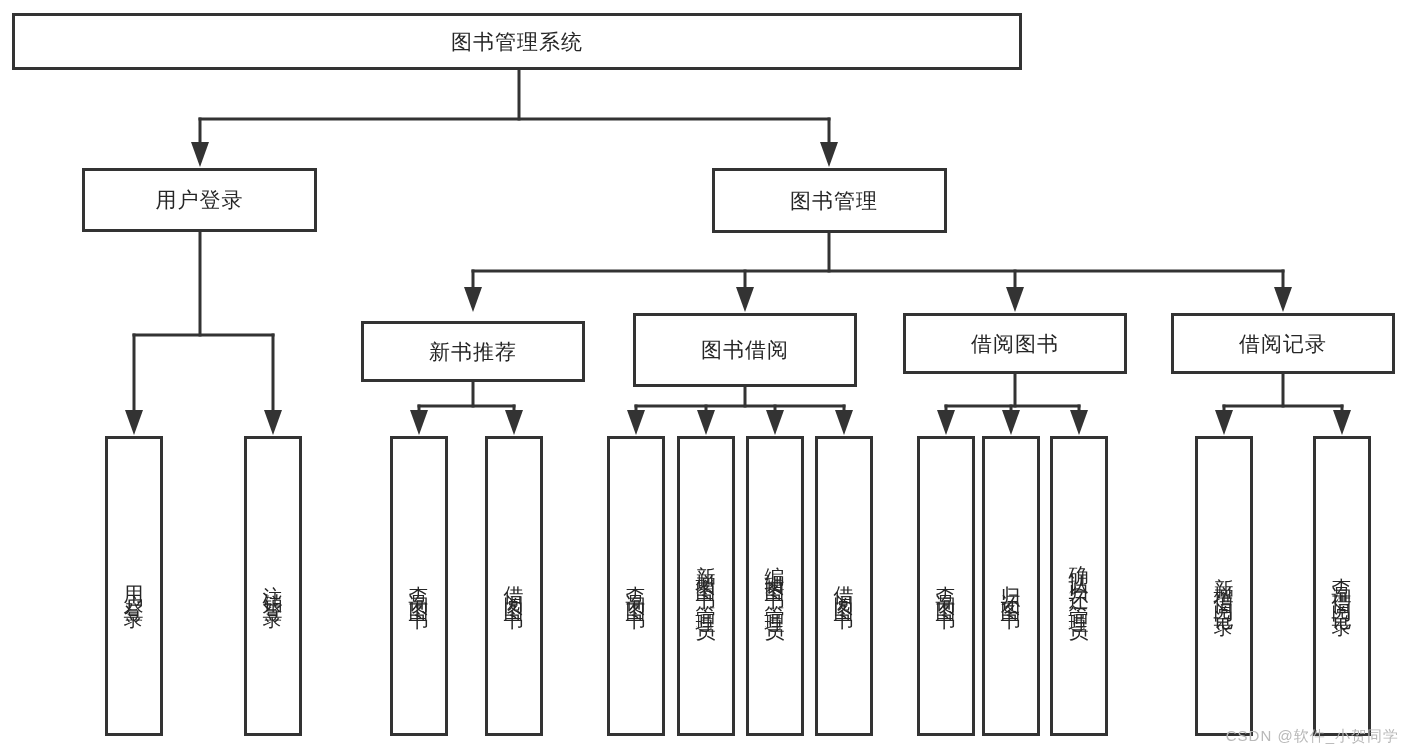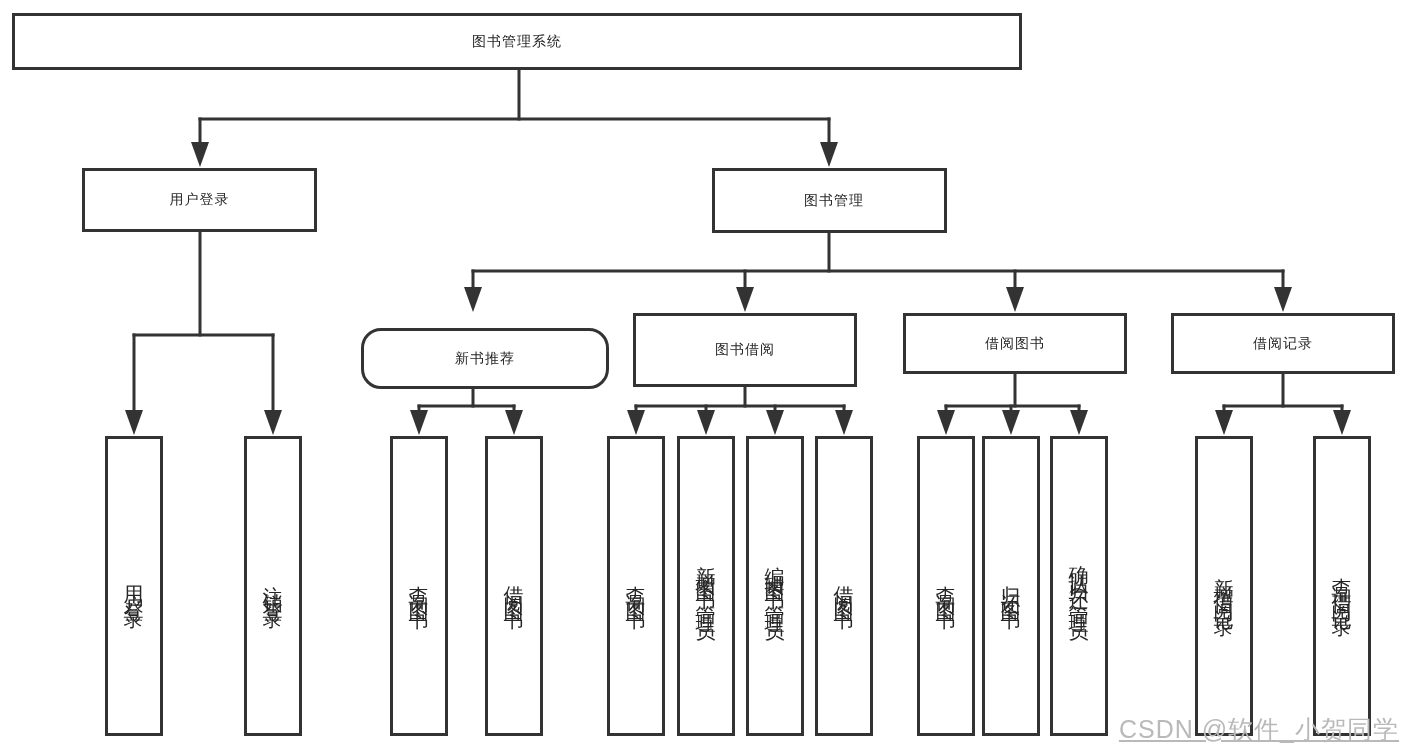--- a/index.html
+++ b/index.html
@@ -11,46 +11,45 @@
     color:#262626;
     overflow:hidden;
   }
   .connectors{position:absolute;left:0;top:0;z-index:1;}
   .node{
     position:absolute;
     box-sizing:border-box;
     border:3px solid #333333;
     background:#ffffff;
     display:flex;align-items:center;justify-content:center;
-    font-size:14px;
+    font-size:21px;
     letter-spacing:1px;
     z-index:2;
     white-space:nowrap;
   }
   .vnode{
     position:absolute;
     box-sizing:border-box;
     border:3px solid #333333;
     background:#ffffff;
     display:flex;align-items:center;justify-content:center;
     writing-mode:vertical-rl;
     text-orientation:mixed;
     font-size:20px;
     letter-spacing:8px;
     z-index:2;
     line-height:1;
   }
   .watermark{
     position:absolute;
     right:6px;bottom:1px;
-    font-size:25px;
+    font-size:15px;
     color:#b9b9b9;
     letter-spacing:1px;
     z-index:5;
-    text-decoration:underline;
   }
 </style>
 </head>
 <body>
 
 <div class="canvas">
 
   <svg class="connectors" width="1405" height="747" viewBox="0 0 1405 747">
     <g stroke="#333333" stroke-width="3" stroke-linecap="square">
 
@@ -118,21 +117,21 @@
       <polygon points="1224,435 1215,410 1233,410"></polygon>
       <polygon points="1342,435 1333,410 1351,410"></polygon>
     </g>
   </svg>
 
   <div class="node" style="left:12px;top:13px;width:1010px;height:57px;">图书管理系统</div>
 
   <div class="node" style="left:82px;top:168px;width:235px;height:64px;">用户登录</div>
   <div class="node" style="left:712px;top:168px;width:235px;height:65px;padding-left:9px;">图书管理</div>
 
-  <div class="node" style="left:361px;top:328px;width:248px;height:61px;border-radius:20px;">新书推荐</div>
+  <div class="node" style="left:361px;top:321px;width:224px;height:61px;">新书推荐</div>
   <div class="node" style="left:633px;top:313px;width:224px;height:74px;">图书借阅</div>
   <div class="node" style="left:903px;top:313px;width:224px;height:61px;">借阅图书</div>
   <div class="node" style="left:1171px;top:313px;width:224px;height:61px;">借阅记录</div>
 
   <div class="vnode" style="left:105px;top:436px;width:58px;height:300px;">用户登录</div>
   <div class="vnode" style="left:244px;top:436px;width:58px;height:300px;">注销登录</div>
 
   <div class="vnode" style="left:390px;top:436px;width:58px;height:300px;">查询图书</div>
   <div class="vnode" style="left:485px;top:436px;width:58px;height:300px;">借阅图书</div>
 

